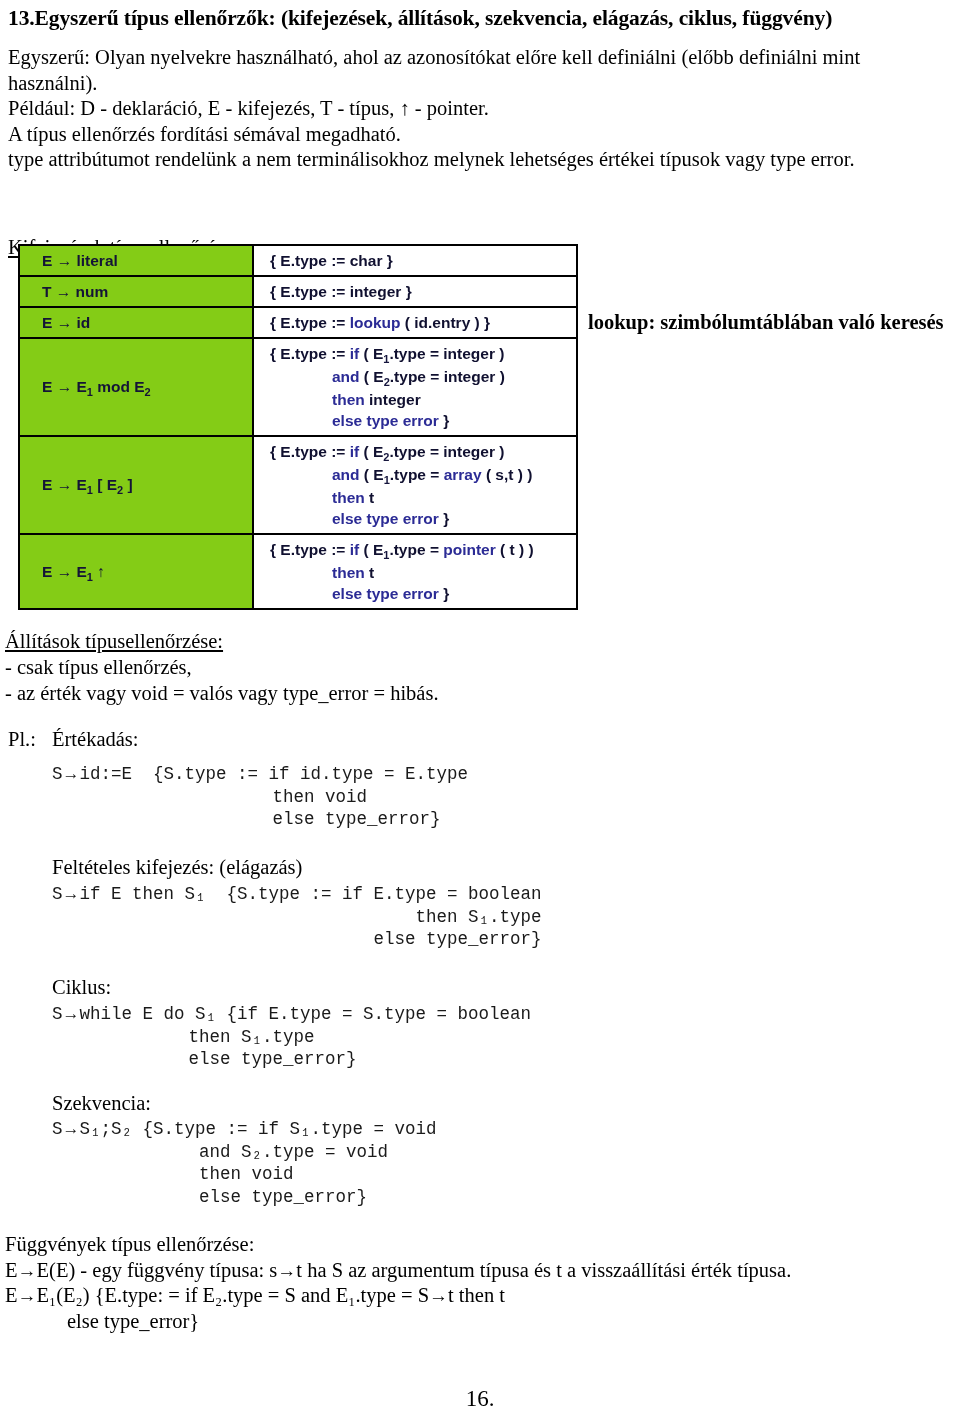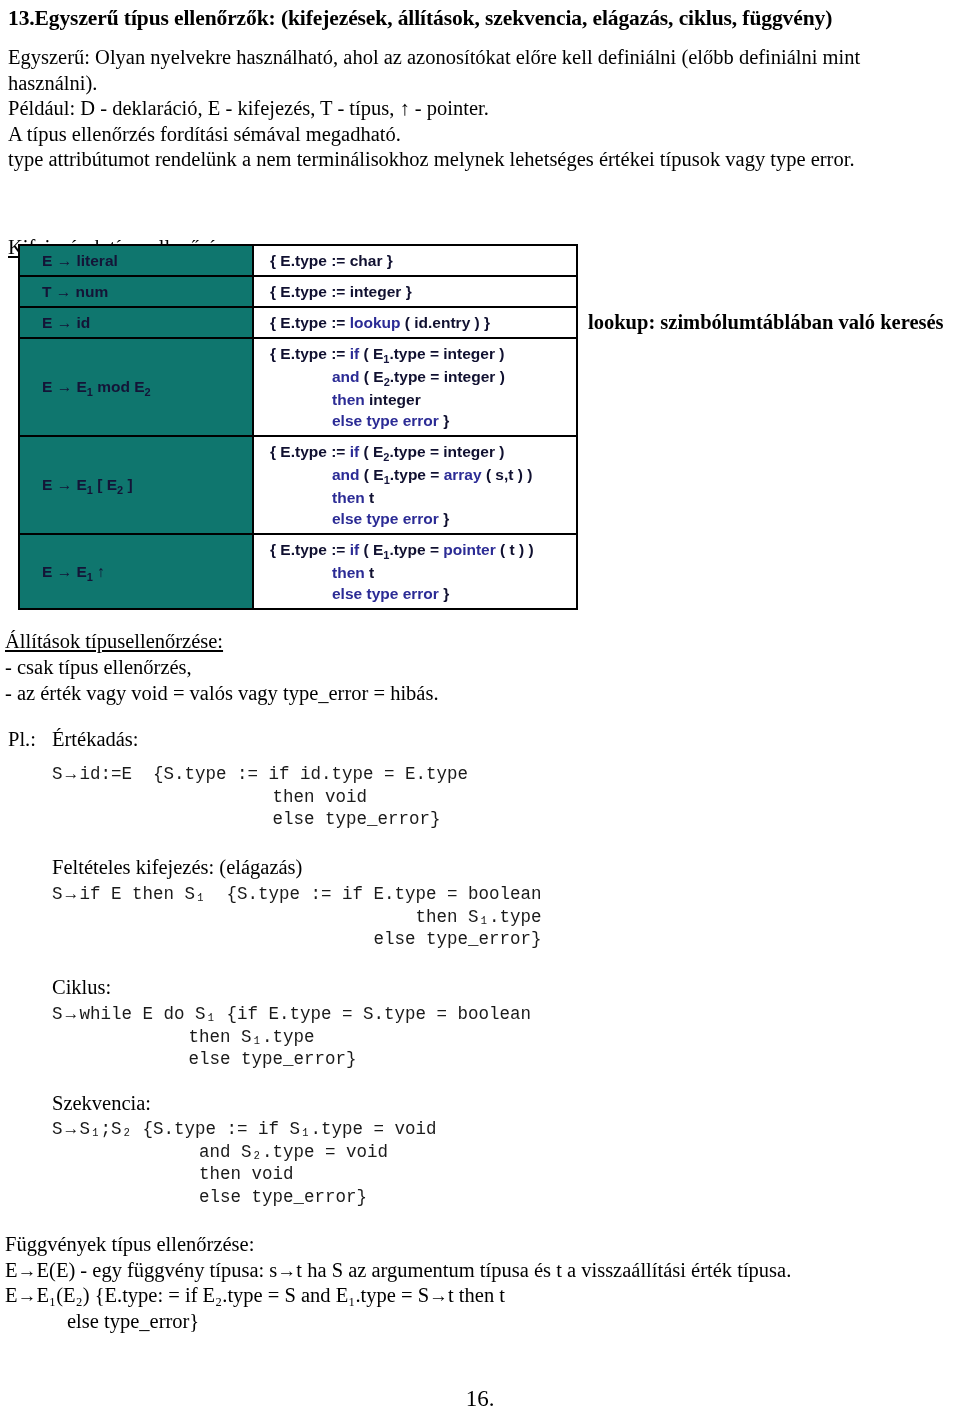--- a/index.html
+++ b/index.html
@@ -73,21 +73,21 @@
     background: #ffffff;
     font-family: "Liberation Sans", "DejaVu Sans", sans-serif;
   }
   .gtable td {
     border: 2px solid #000000;
     padding: 0;
     vertical-align: middle;
   }
   .gtable td.lhs {
     width: 210px;
-    background: #0f766e;
+    background: #84cc16;
     color: #141437;
     font-weight: bold;
     font-size: 15.5px;
     padding: 4px 0 4px 22px;
     white-space: nowrap;
   }
   .gtable td.rhs {
     background: #ffffff;
     font-size: 15.5px;
     font-weight: bold;

